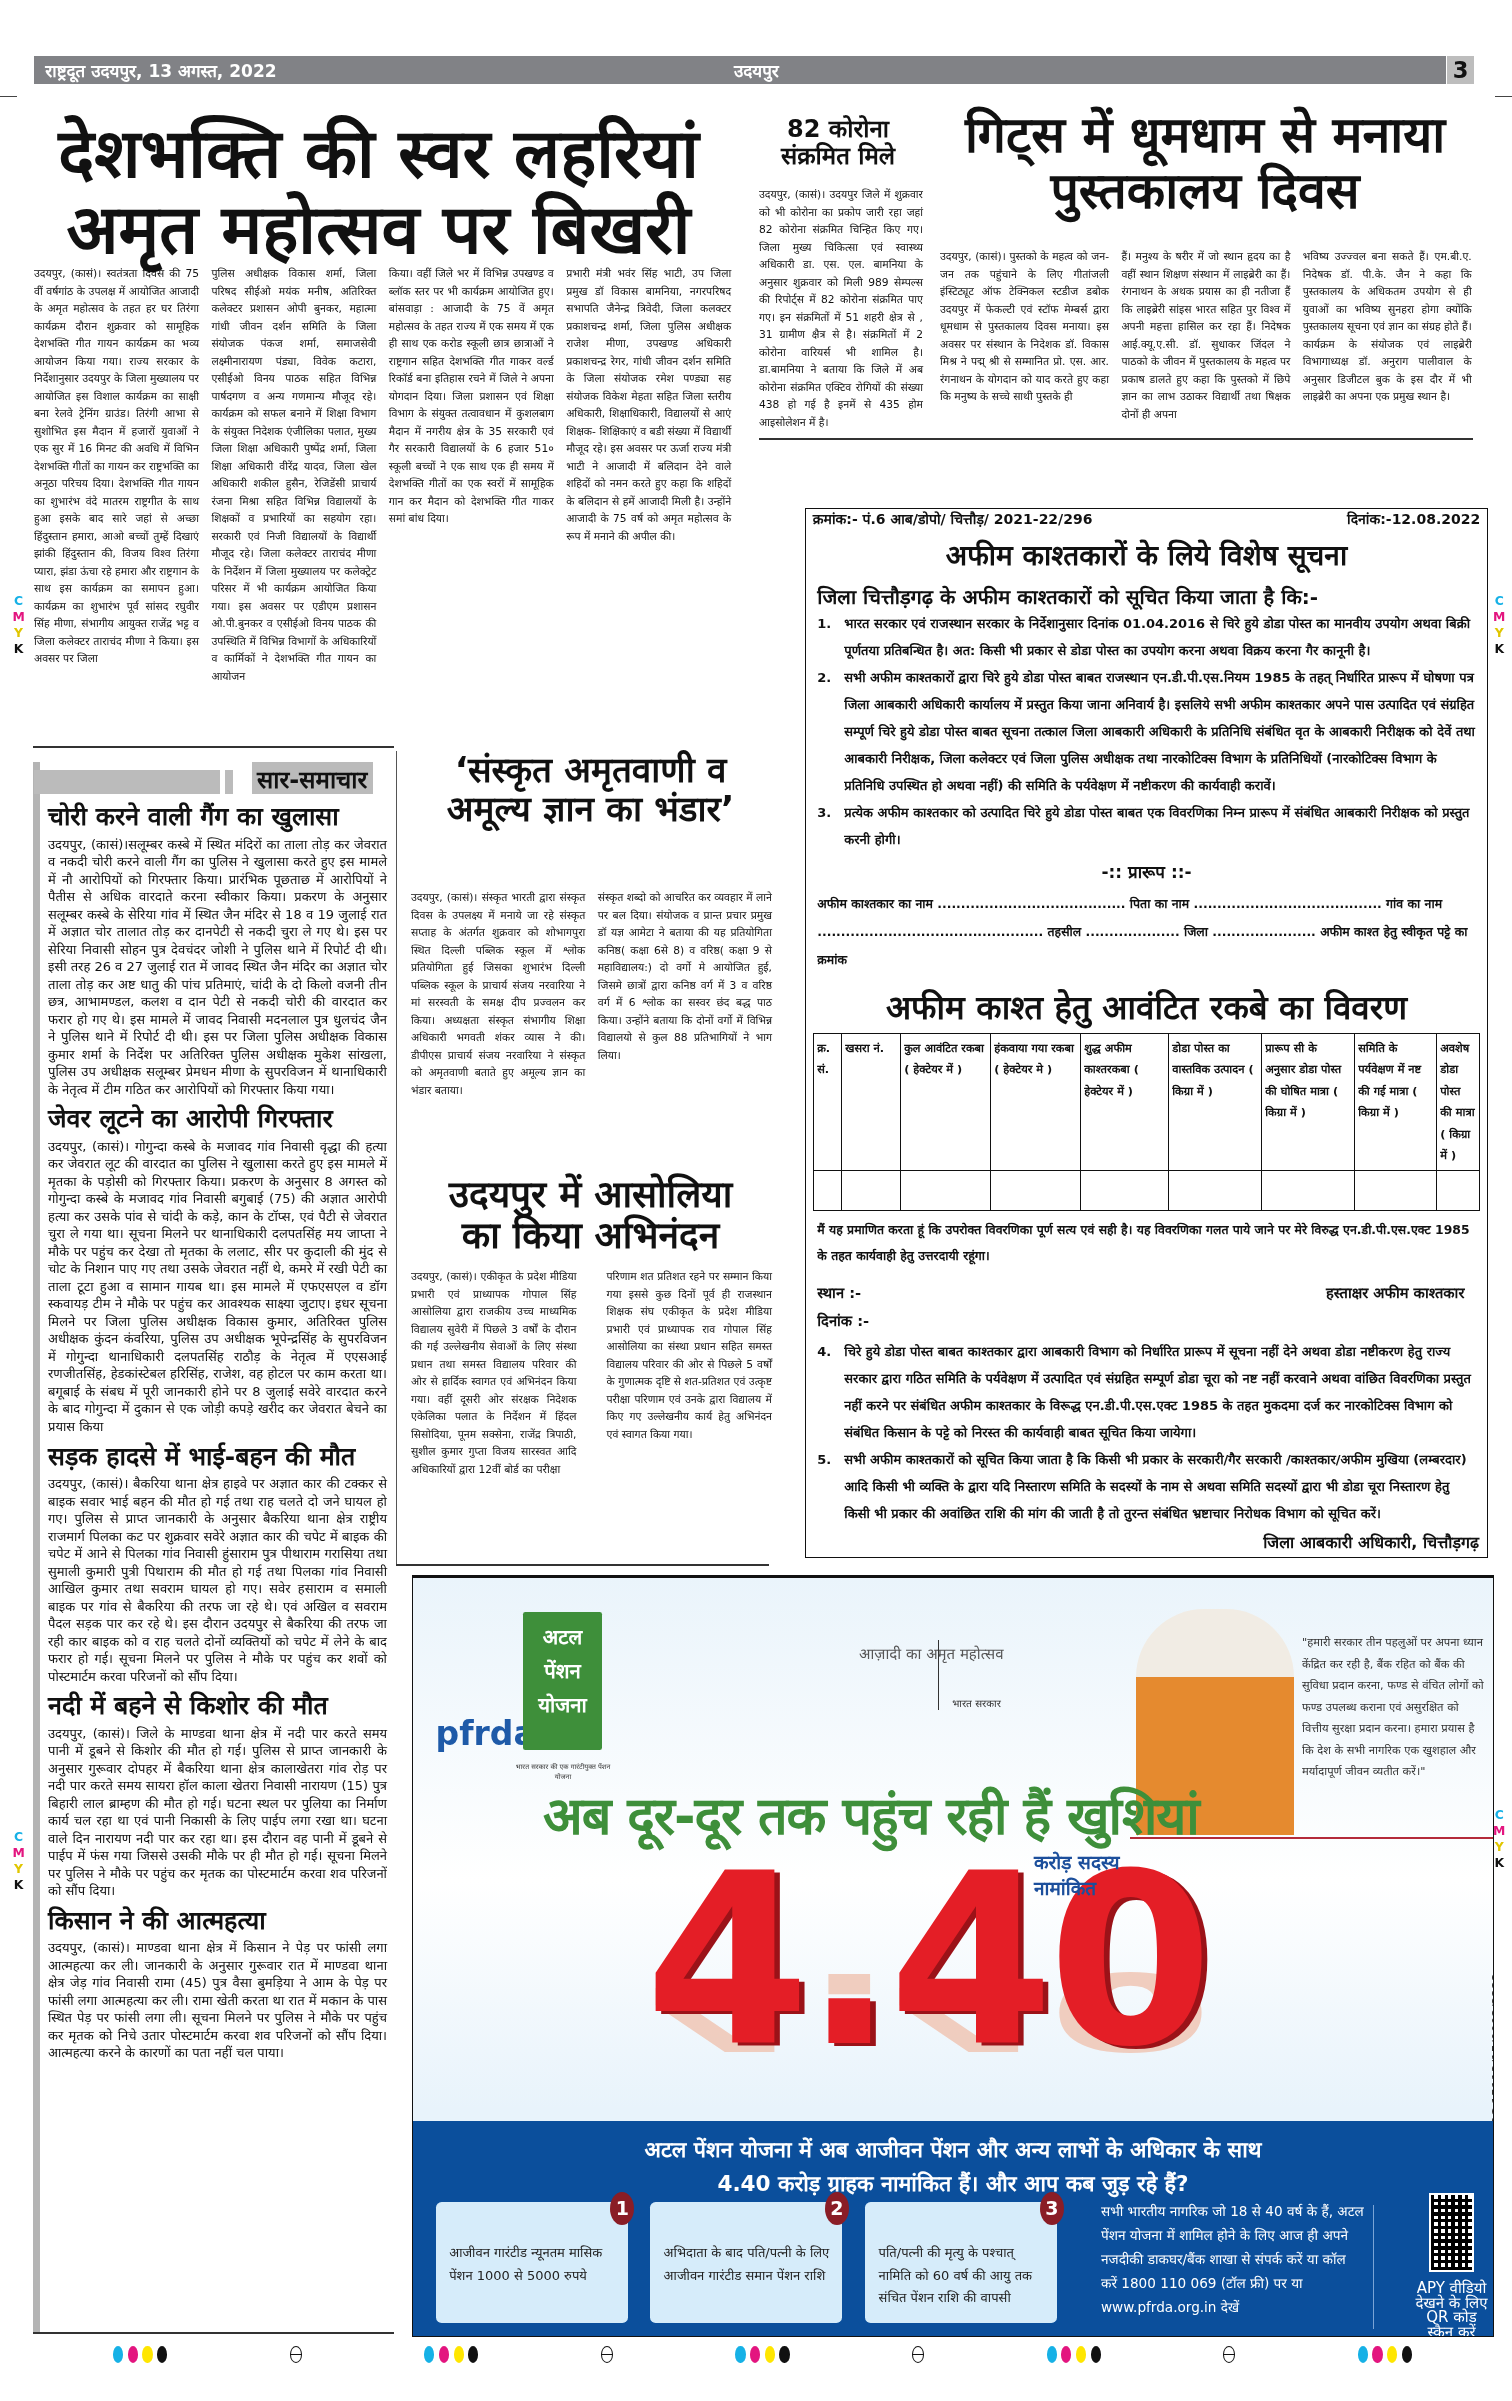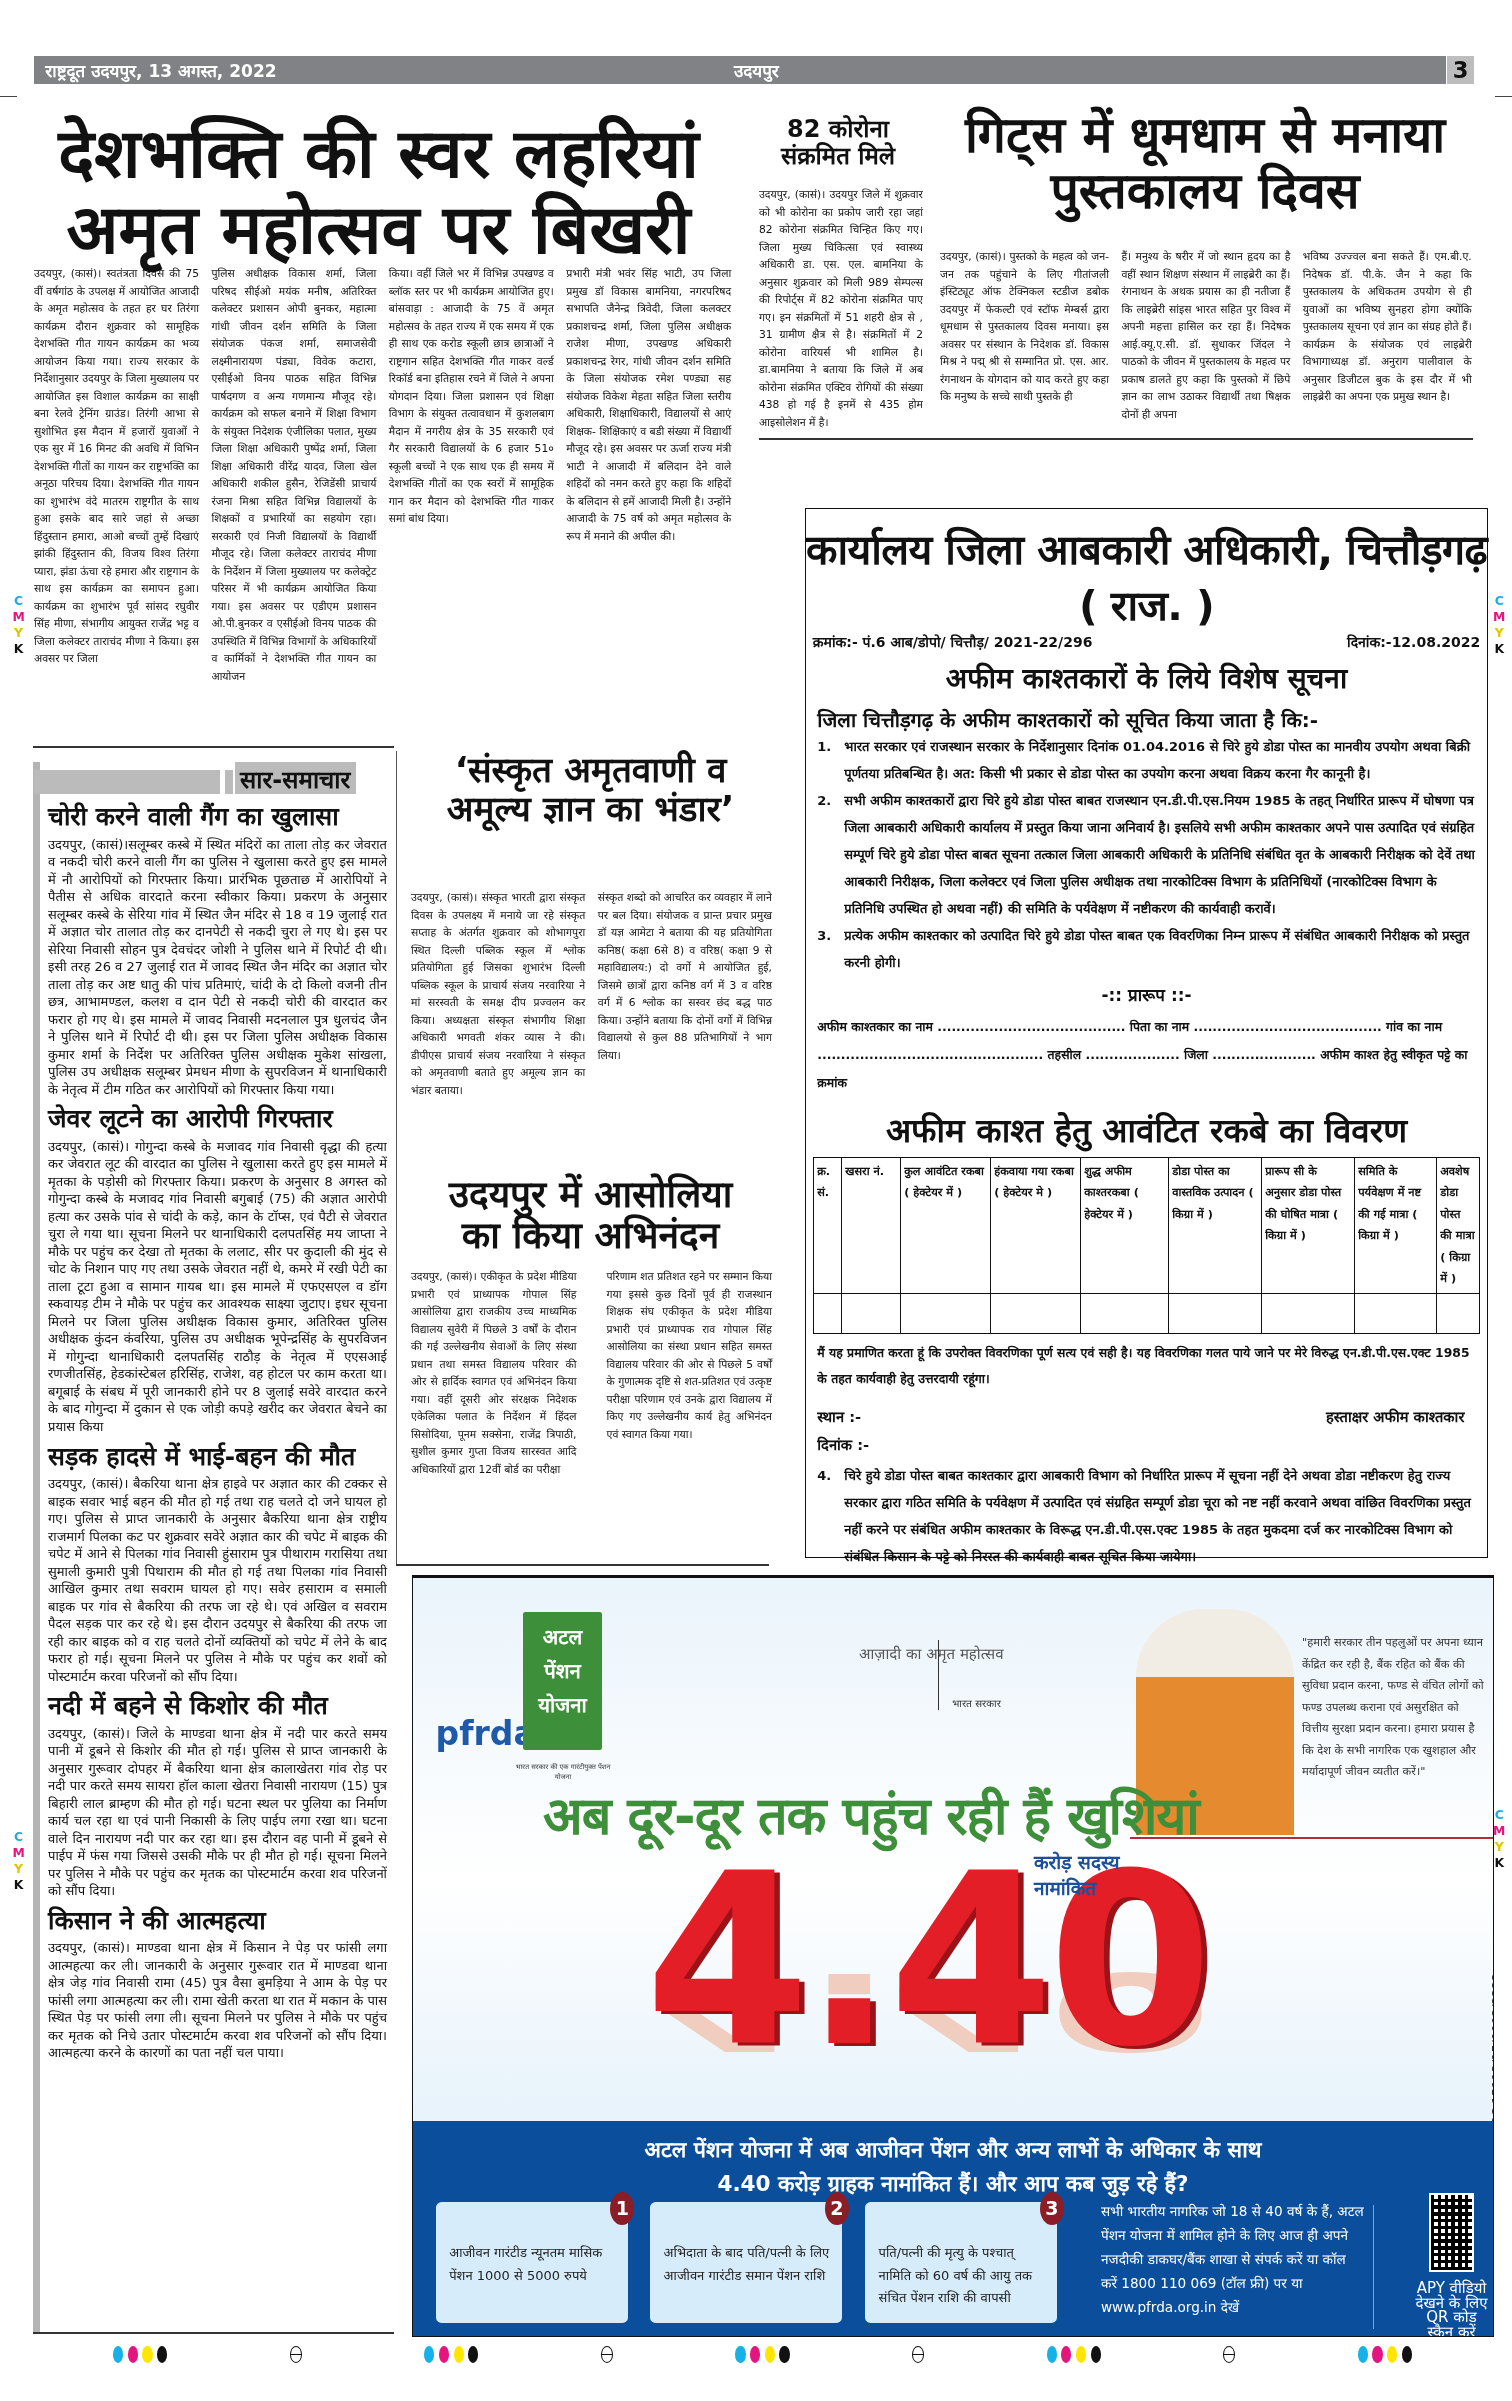--- a/index.html
+++ b/index.html
@@ -96,21 +96,21 @@
   <div class="col" style="width:169px">हैं। मनुश्य के षरीर में जो स्थान हृदय का है वहीं स्थान शिक्षण संस्थान में लाइब्रेरी का हैं। रंगनाथन के अथक प्रयास का ही नतीजा हैं कि लाइब्रेरी सांइस भारत सहित पुर विश्व में अपनी महत्ता हासिल कर रहा हैं। निदेषक आई.क्यू.ए.सी. डॉ. सुधाकर जिंदल ने पाठको के जीवन में पुस्तकालय के महत्व पर प्रकाष डालते हुए कहा कि पुस्तको में छिपे ज्ञान का लाभ उठाकर विद्यार्थी तथा षिक्षक दोनों ही अपना</div>
   <div class="col" style="width:169px">भविष्य उज्ज्वल बना सकते हैं। एम.बी.ए. निदेषक डॉ. पी.के. जैन ने कहा कि पुस्तकालय के अधिकतम उपयोग से ही युवाओं का भविष्य सुनहरा होगा क्योंकि पुस्तकालय सूचना एवं ज्ञान का संग्रह होते हैं। कार्यक्रम के संयोजक एवं लाइब्रेरी विभागाध्यक्ष डॉ. अनुराग पालीवाल के अनुसार डिजीटल बुक के इस दौर में भी लाइब्रेरी का अपना एक प्रमुख स्थान है।</div>
 </div>
 <div class="abs rule" style="left:759px;top:438px;width:714px;height:1.7px"></div>
 
 <div class="abs rule" style="left:33px;top:746px;width:361px;height:1.7px"></div>
 <div class="abs leftbar"></div>
 <div class="abs sar-band">
   <div class="g" style="width:186px"></div>
   <div class="g" style="width:8px;margin-left:4.5px"></div>
-  <div class="sar-title" style="margin-left:2px">सार-समाचार</div>
+  <div class="sar-title" style="margin-left:19px">सार-समाचार</div>
 </div>
 <div class="abs" style="left:48px;top:796px;width:339px">
   <div class="sar-story">
     <h3>चोरी करने वाली गैंग का खुलासा</h3>
     <p>उदयपुर, (कासं)।सलूम्बर कस्बे में स्थित मंदिरों का ताला तोड़ कर जेवरात व नकदी चोरी करने वाली गैंग का पुलिस ने खुलासा करते हुए इस मामले में नौ आरोपियों को गिरफ्तार किया। प्रारंभिक पूछताछ में आरोपियों ने पैतीस से अधिक वारदाते करना स्वीकार किया। प्रकरण के अनुसार सलूम्बर कस्बे के सेरिया गांव में स्थित जैन मंदिर से 18 व 19 जुलाई रात में अज्ञात चोर तालात तोड़ कर दानपेटी से नकदी चुरा ले गए थे। इस पर सेरिया निवासी सोहन पुत्र देवचंदर जोशी ने पुलिस थाने में रिपोर्ट दी थी। इसी तरह 26 व 27 जुलाई रात में जावद स्थित जैन मंदिर का अज्ञात चोर ताला तोड़ कर अष्ट धातु की पांच प्रतिमाएं, चांदी के दो किलो वजनी तीन छत्र, आभामण्डल, कलश व दान पेटी से नकदी चोरी की वारदात कर फरार हो गए थे। इस मामले में जावद निवासी मदनलाल पुत्र धुलचंद जैन ने पुलिस थाने में रिपोर्ट दी थी। इस पर जिला पुलिस अधीक्षक विकास कुमार शर्मा के निर्देश पर अतिरिक्त पुलिस अधीक्षक मुकेश सांखला, पुलिस उप अधीक्षक सलूम्बर प्रेमधन मीणा के सुपरविजन में थानाधिकारी के नेतृत्व में टीम गठित कर आरोपियों को गिरफ्तार किया गया।</p>
   </div>
   <div class="sar-story">
     <h3>जेवर लूटने का आरोपी गिरफ्तार</h3>
     <p>उदयपुर, (कासं)। गोगुन्दा कस्बे के मजावद गांव निवासी वृद्धा की हत्या कर जेवरात लूट की वारदात का पुलिस ने खुलासा करते हुए इस मामले में मृतका के पड़ोसी को गिरफ्तार किया। प्रकरण के अनुसार 8 अगस्त को गोगुन्दा कस्बे के मजावद गांव निवासी बगुबाई (75) की अज्ञात आरोपी हत्या कर उसके पांव से चांदी के कड़े, कान के टॉप्स, एवं पैटी से जेवरात चुरा ले गया था। सूचना मिलने पर थानाधिकारी दलपतसिंह मय जाप्ता ने मौके पर पहुंच कर देखा तो मृतका के ललाट, सीर पर कुदाली की मुंद से चोट के निशान पाए गए तथा उसके जेवरात नहीं थे, कमरे में रखी पेटी का ताला टूटा हुआ व सामान गायब था। इस मामले में एफएसएल व डॉग स्कवायड़ टीम ने मौके पर पहुंच कर आवश्यक साक्ष्या जुटाए। इधर सूचना मिलने पर जिला पुलिस अधीक्षक विकास कुमार, अतिरिक्त पुलिस अधीक्षक कुंदन कंवरिया, पुलिस उप अधीक्षक भूपेन्द्रसिंह के सुपरविजन में गोगुन्दा थानाधिकारी दलपतसिंह राठौड़ के नेतृत्व में एएसआई रणजीतसिंह, हेडकांस्टेबल हरिसिंह, राजेश, वह होटल पर काम करता था। बगूबाई के संबध में पूरी जानकारी होने पर 8 जुलाई सवेरे वारदात करने के बाद गोगुन्दा में दुकान से एक जोड़ी कपड़े खरीद कर जेवरात बेचने का प्रयास किया</p>
   </div>
@@ -143,21 +143,20 @@
   <div>उदयपुर में आसोलिया</div>
   <div>का किया अभिनंदन</div>
 </div>
 <div class="abs" style="left:411px;top:1268px;width:361px;display:flex;gap:30px">
   <div class="col" style="width:175px">उदयपुर, (कासं)। एकीकृत के प्रदेश मीडिया प्रभारी एवं प्राध्यापक गोपाल सिंह आसोलिया द्वारा राजकीय उच्च माध्यमिक विद्यालय सुवेरी में पिछले 3 वर्षों के दौरान की गई उल्लेखनीय सेवाओं के लिए संस्था प्रधान तथा समस्त विद्यालय परिवार की ओर से हार्दिक स्वागत एवं अभिनंदन किया गया। वहीं दूसरी ओर संरक्षक निदेशक एकेलिका पलात के निर्देशन में हिंदल सिसोदिया, पूनम सक्सेना, राजेंद्र त्रिपाठी, सुशील कुमार गुप्ता विजय सारस्वत आदि अधिकारियों द्वारा 12वीं बोर्ड का परीक्षा</div>
   <div class="col" style="width:175px">परिणाम शत प्रतिशत रहने पर सम्मान किया गया इससे कुछ दिनों पूर्व ही राजस्थान शिक्षक संघ एकीकृत के प्रदेश मीडिया प्रभारी एवं प्राध्यापक राव गोपाल सिंह आसोलिया का संस्था प्रधान सहित समस्त विद्यालय परिवार की ओर से पिछले 5 वर्षों के गुणात्मक दृष्टि से शत-प्रतिशत एवं उत्कृष्ट परीक्षा परिणाम एवं उनके द्वारा विद्यालय में किए गए उल्लेखनीय कार्य हेतु अभिनंदन एवं स्वागत किया गया।</div>
 </div>
 <div class="abs rule" style="left:396px;top:1564px;width:373px;height:1.7px"></div>
 
 <div class="abs notice">
-  <div class="ttl">कार्यालय जिला आबकारी अधिकारी, चित्तौड़गढ़ ( राज. )</div>
   <div class="meta">
     <span>क्रमांक:- पं.6 आब/डोपो/ चित्तौड़/ 2021-22/296</span>
     <span>दिनांक:-12.08.2022</span>
   </div>
   <div class="sub">अफीम काश्तकारों के लिये विशेष सूचना</div>
   <div class="intro">जिला चित्तौड़गढ़ के अफीम काश्तकारों को सूचित किया जाता है कि:-</div>
   <div class="pt">
       <span class="n">1.</span>
       <span>भारत सरकार एवं राजस्थान सरकार के निर्देशानुसार दिनांक 01.04.2016 से चिरे हुये डोडा पोस्त का मानवीय उपयोग अथवा बिक्री पूर्णतया प्रतिबन्धित है। अत: किसी भी प्रकार से डोडा पोस्त का उपयोग करना अथवा विक्रय करना गैर कानूनी है।</span>
     </div>

